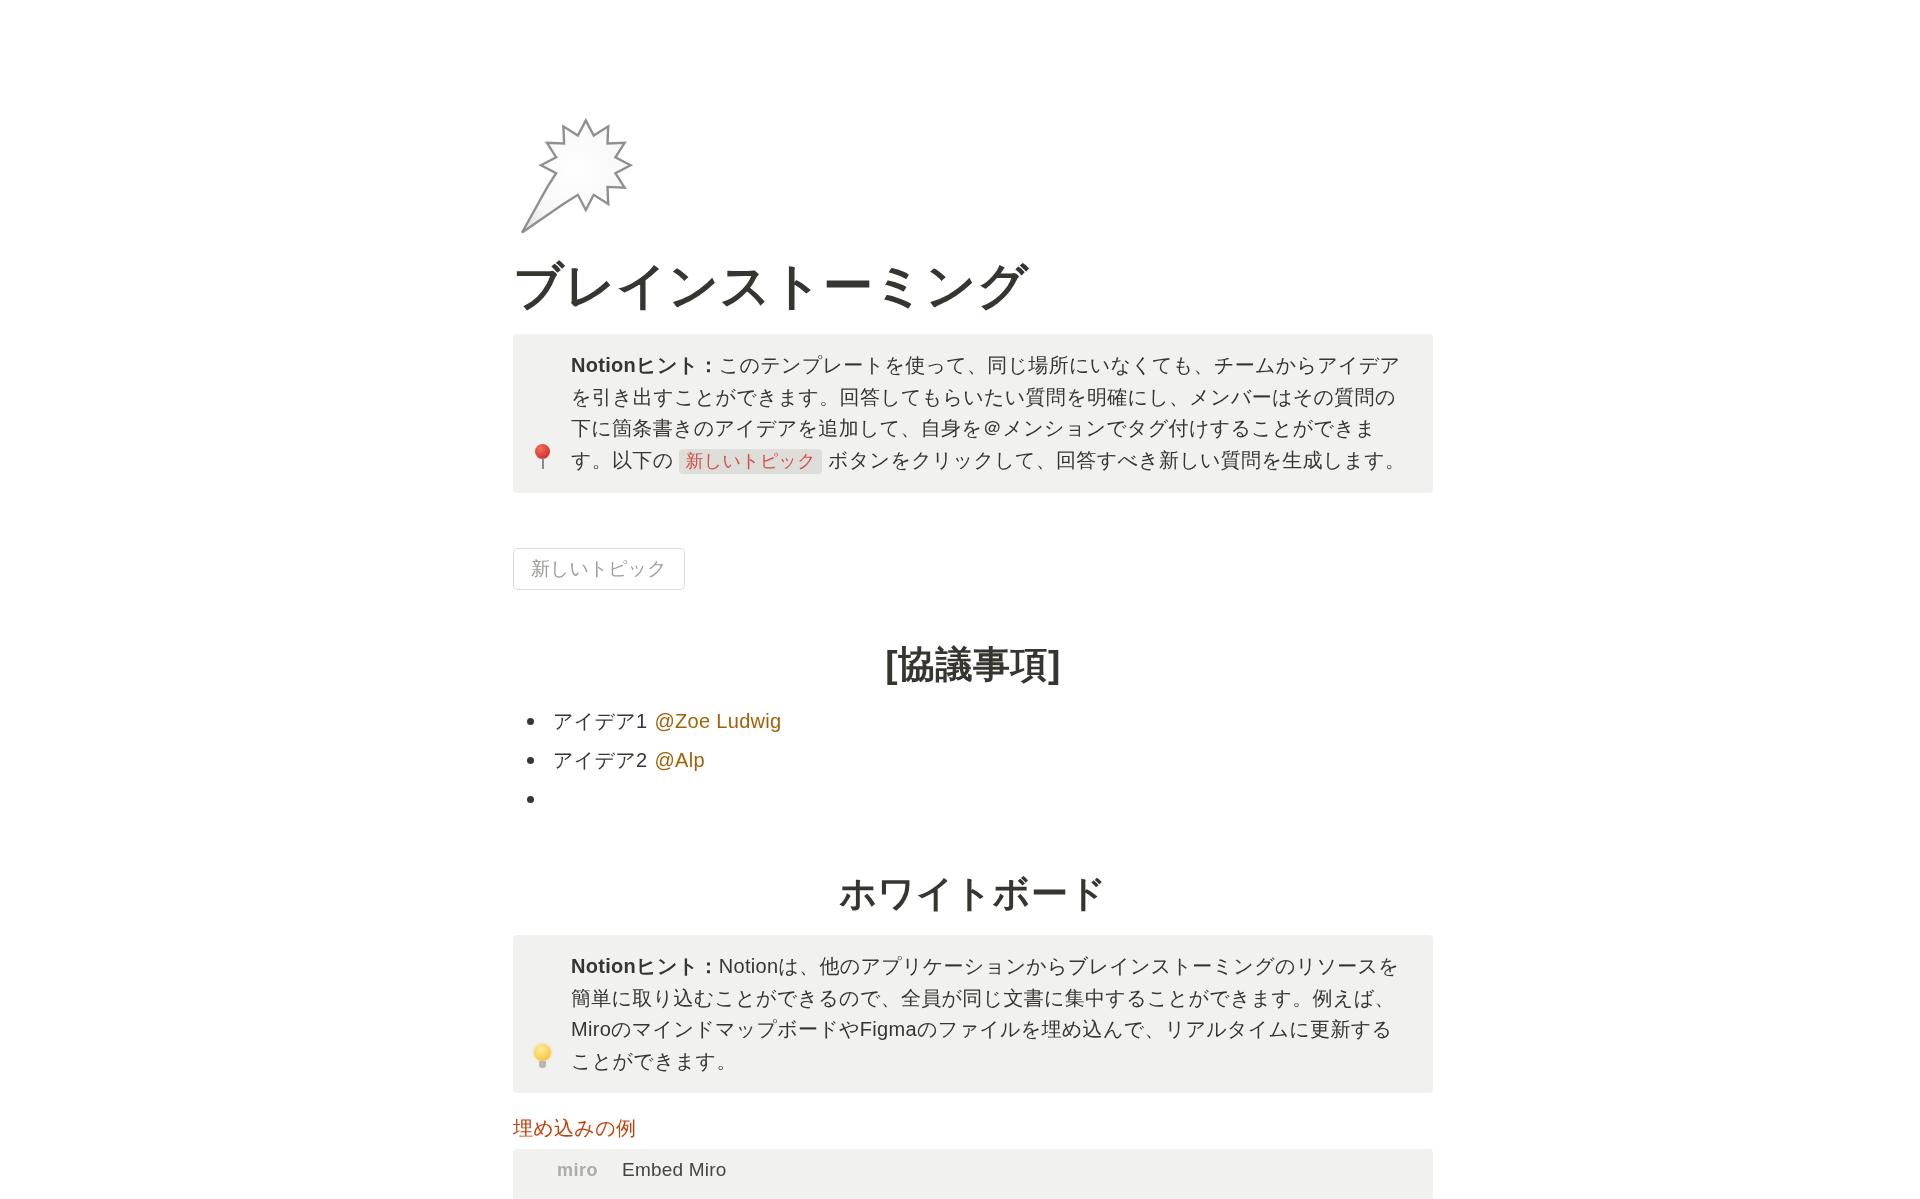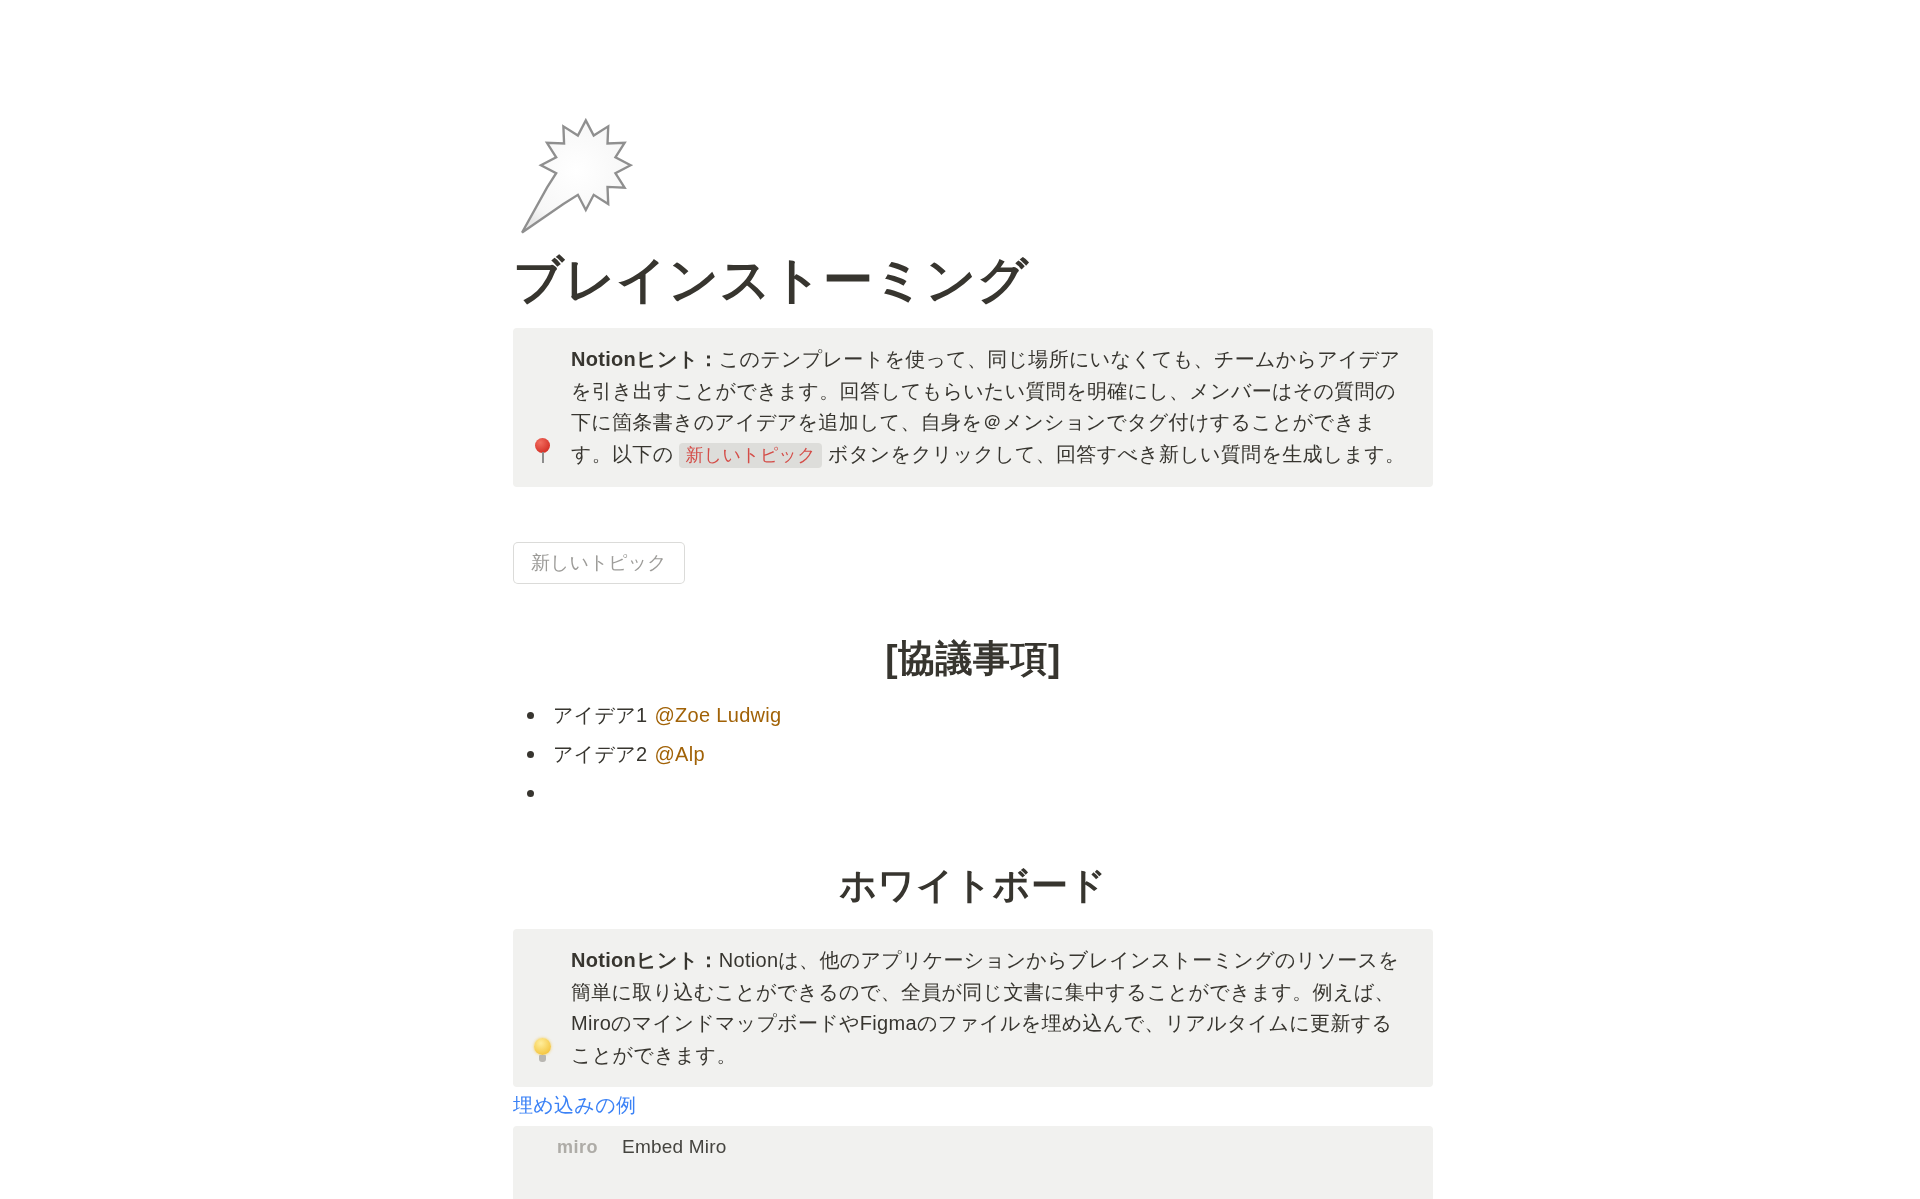--- a/index.html
+++ b/index.html
@@ -4,21 +4,21 @@
 <style>
   * { box-sizing: border-box; margin: 0; padding: 0; }
   html, body { width: 1920px; height: 1199px; background: #ffffff; overflow: hidden; }
   body { font-family: "Liberation Sans", "DejaVu Sans", sans-serif; color: #37352f; }
 
   .column { width: 920px; margin-left: 513px; padding-top: 118px; }
 
   .page-icon { display: block; width: 118px; height: 118px; margin-left: 2px; }
 
   .page-title {
-    margin-top: 14px; font-size: 50px; font-weight: 700; line-height: 1.2;
+    margin-top: 20px; font-size: 50px; font-weight: 700; line-height: 1.2;
     letter-spacing: 0.5px; color: #37352f;
   }
 
   .callout {
     margin-top: 18px; background: #f1f1ef; border-radius: 4px;
     padding: 16px 26px 16px 20px; display: flex; align-items: flex-end;
   }
   .callout .icon-cell { width: 28px; flex: 0 0 28px; margin-top: 4px; }
   .callout .callout-text { font-size: 20px; line-height: 31.5px; letter-spacing: 0.3px; margin-left: 10px; }
   .callout .bold { font-weight: 700; }
@@ -55,32 +55,32 @@
   }
 
   .new-topic-button {
     display: inline-block; margin-top: 55px; padding: 8px 17px 9px 17px;
     background: #ffffff; border: 1px solid rgba(55,53,47,0.18); border-radius: 5px;
     font-size: 19px; color: #9d9c99; line-height: 23px; cursor: pointer;
   }
 
   .h2 { font-size: 37px; font-weight: 700; line-height: 46px; letter-spacing: 0.5px; text-align: center; }
   .h2.agenda { margin-top: 52px; }
-  .h2.whiteboard { margin-top: 52px; font-family: Liberation Mono, monospace; }
+  .h2.whiteboard { margin-top: 52px; }
 
   .bullet-list { margin-top: 14px; }
   .bullet-row { display: flex; align-items: center; padding: 4px 0; height: 39px; }
   .bullet-dot {
     width: 7px; height: 7px; border-radius: 50%; background: #37352f;
     flex: 0 0 7px; margin: 0 19px 0 14px;
   }
   .bullet-text { font-size: 20px; line-height: 31px; letter-spacing: 0.3px; }
   .mention { color: #a16207; margin-left: 7px; cursor: pointer; }
 
-  .embed-label { margin-top: 5px; font-size: 20px; line-height: 26px; color: #3b82f6; letter-spacing: 0.3px; }
+  .embed-label { margin-top: 22px; font-size: 20px; line-height: 26px; color: #c2410c; letter-spacing: 0.3px; }
 
   .embed-block {
     margin-top: 8px; background: #f1f1ef; border-radius: 4px; height: 80px;
     padding: 10px 18px 0 18px; cursor: pointer;
   }
   .embed-row { display: flex; align-items: center; }
   .embed-logo { font-size: 18px; font-weight: 700; color: #aeaca7; letter-spacing: 0.5px; margin-left: 26px; }
   .embed-title { font-size: 19px; color: #45443f; margin-left: 24px; letter-spacing: 0.2px; }
 </style>
 </head>

